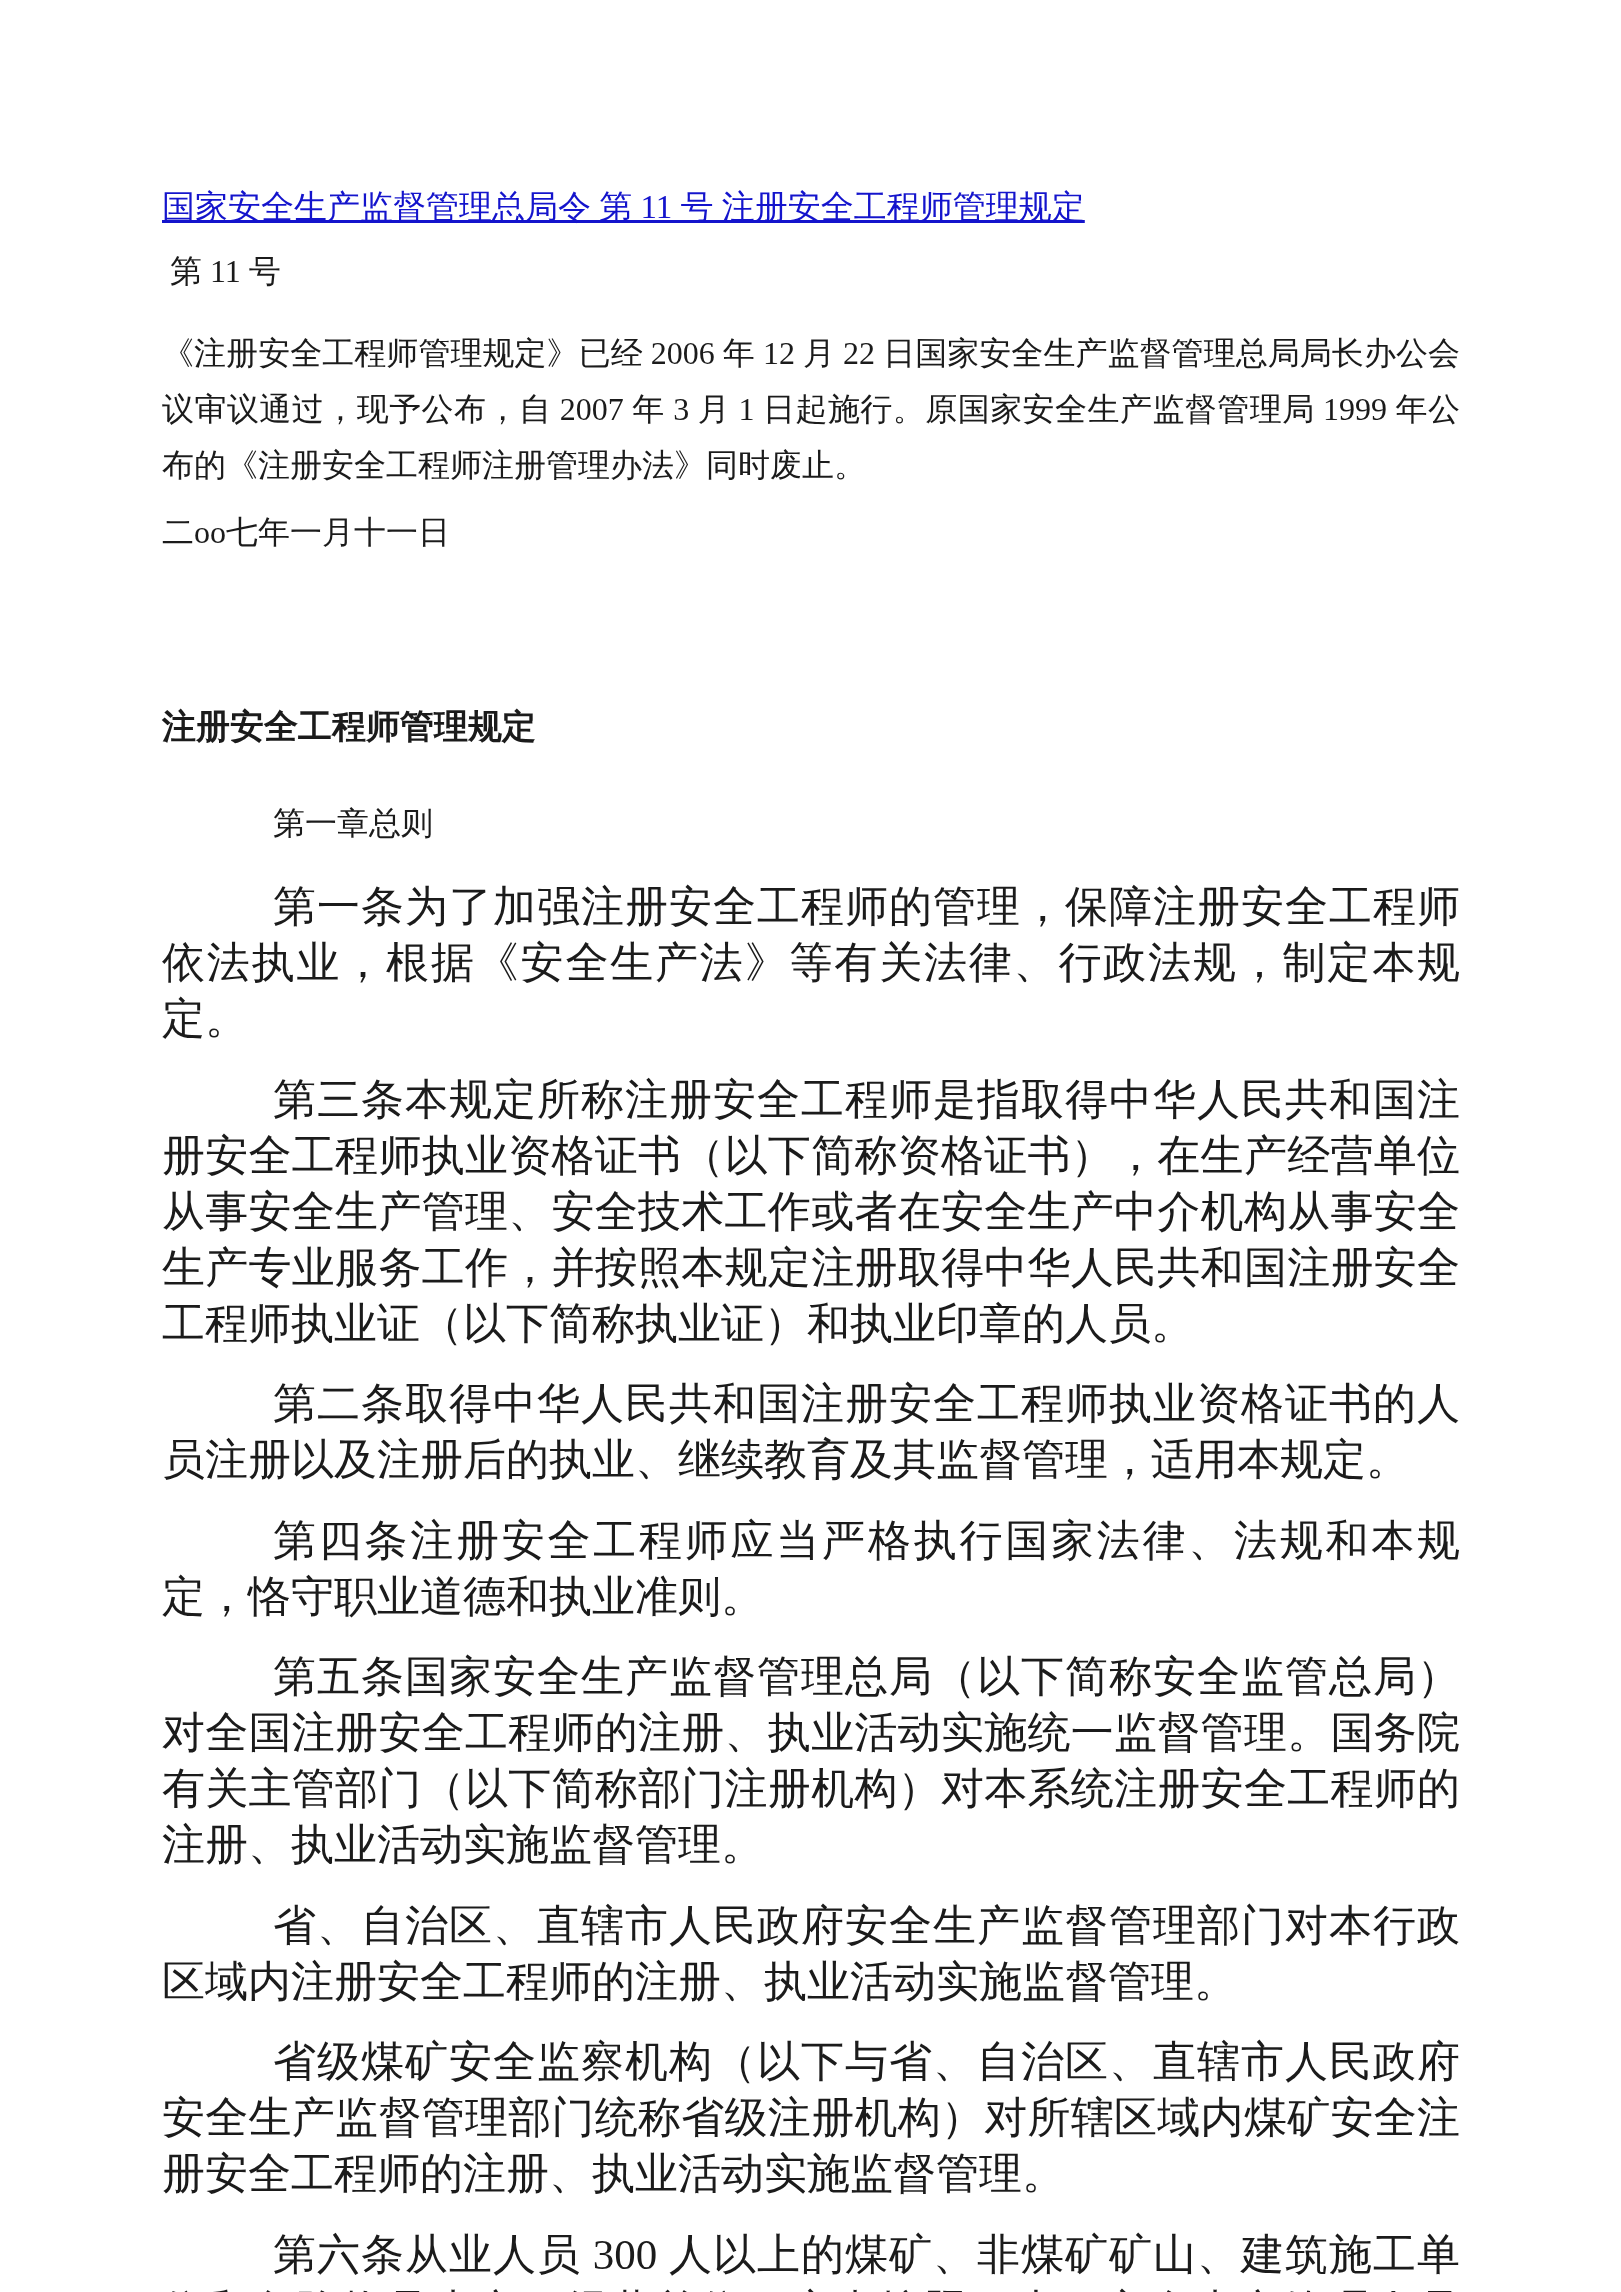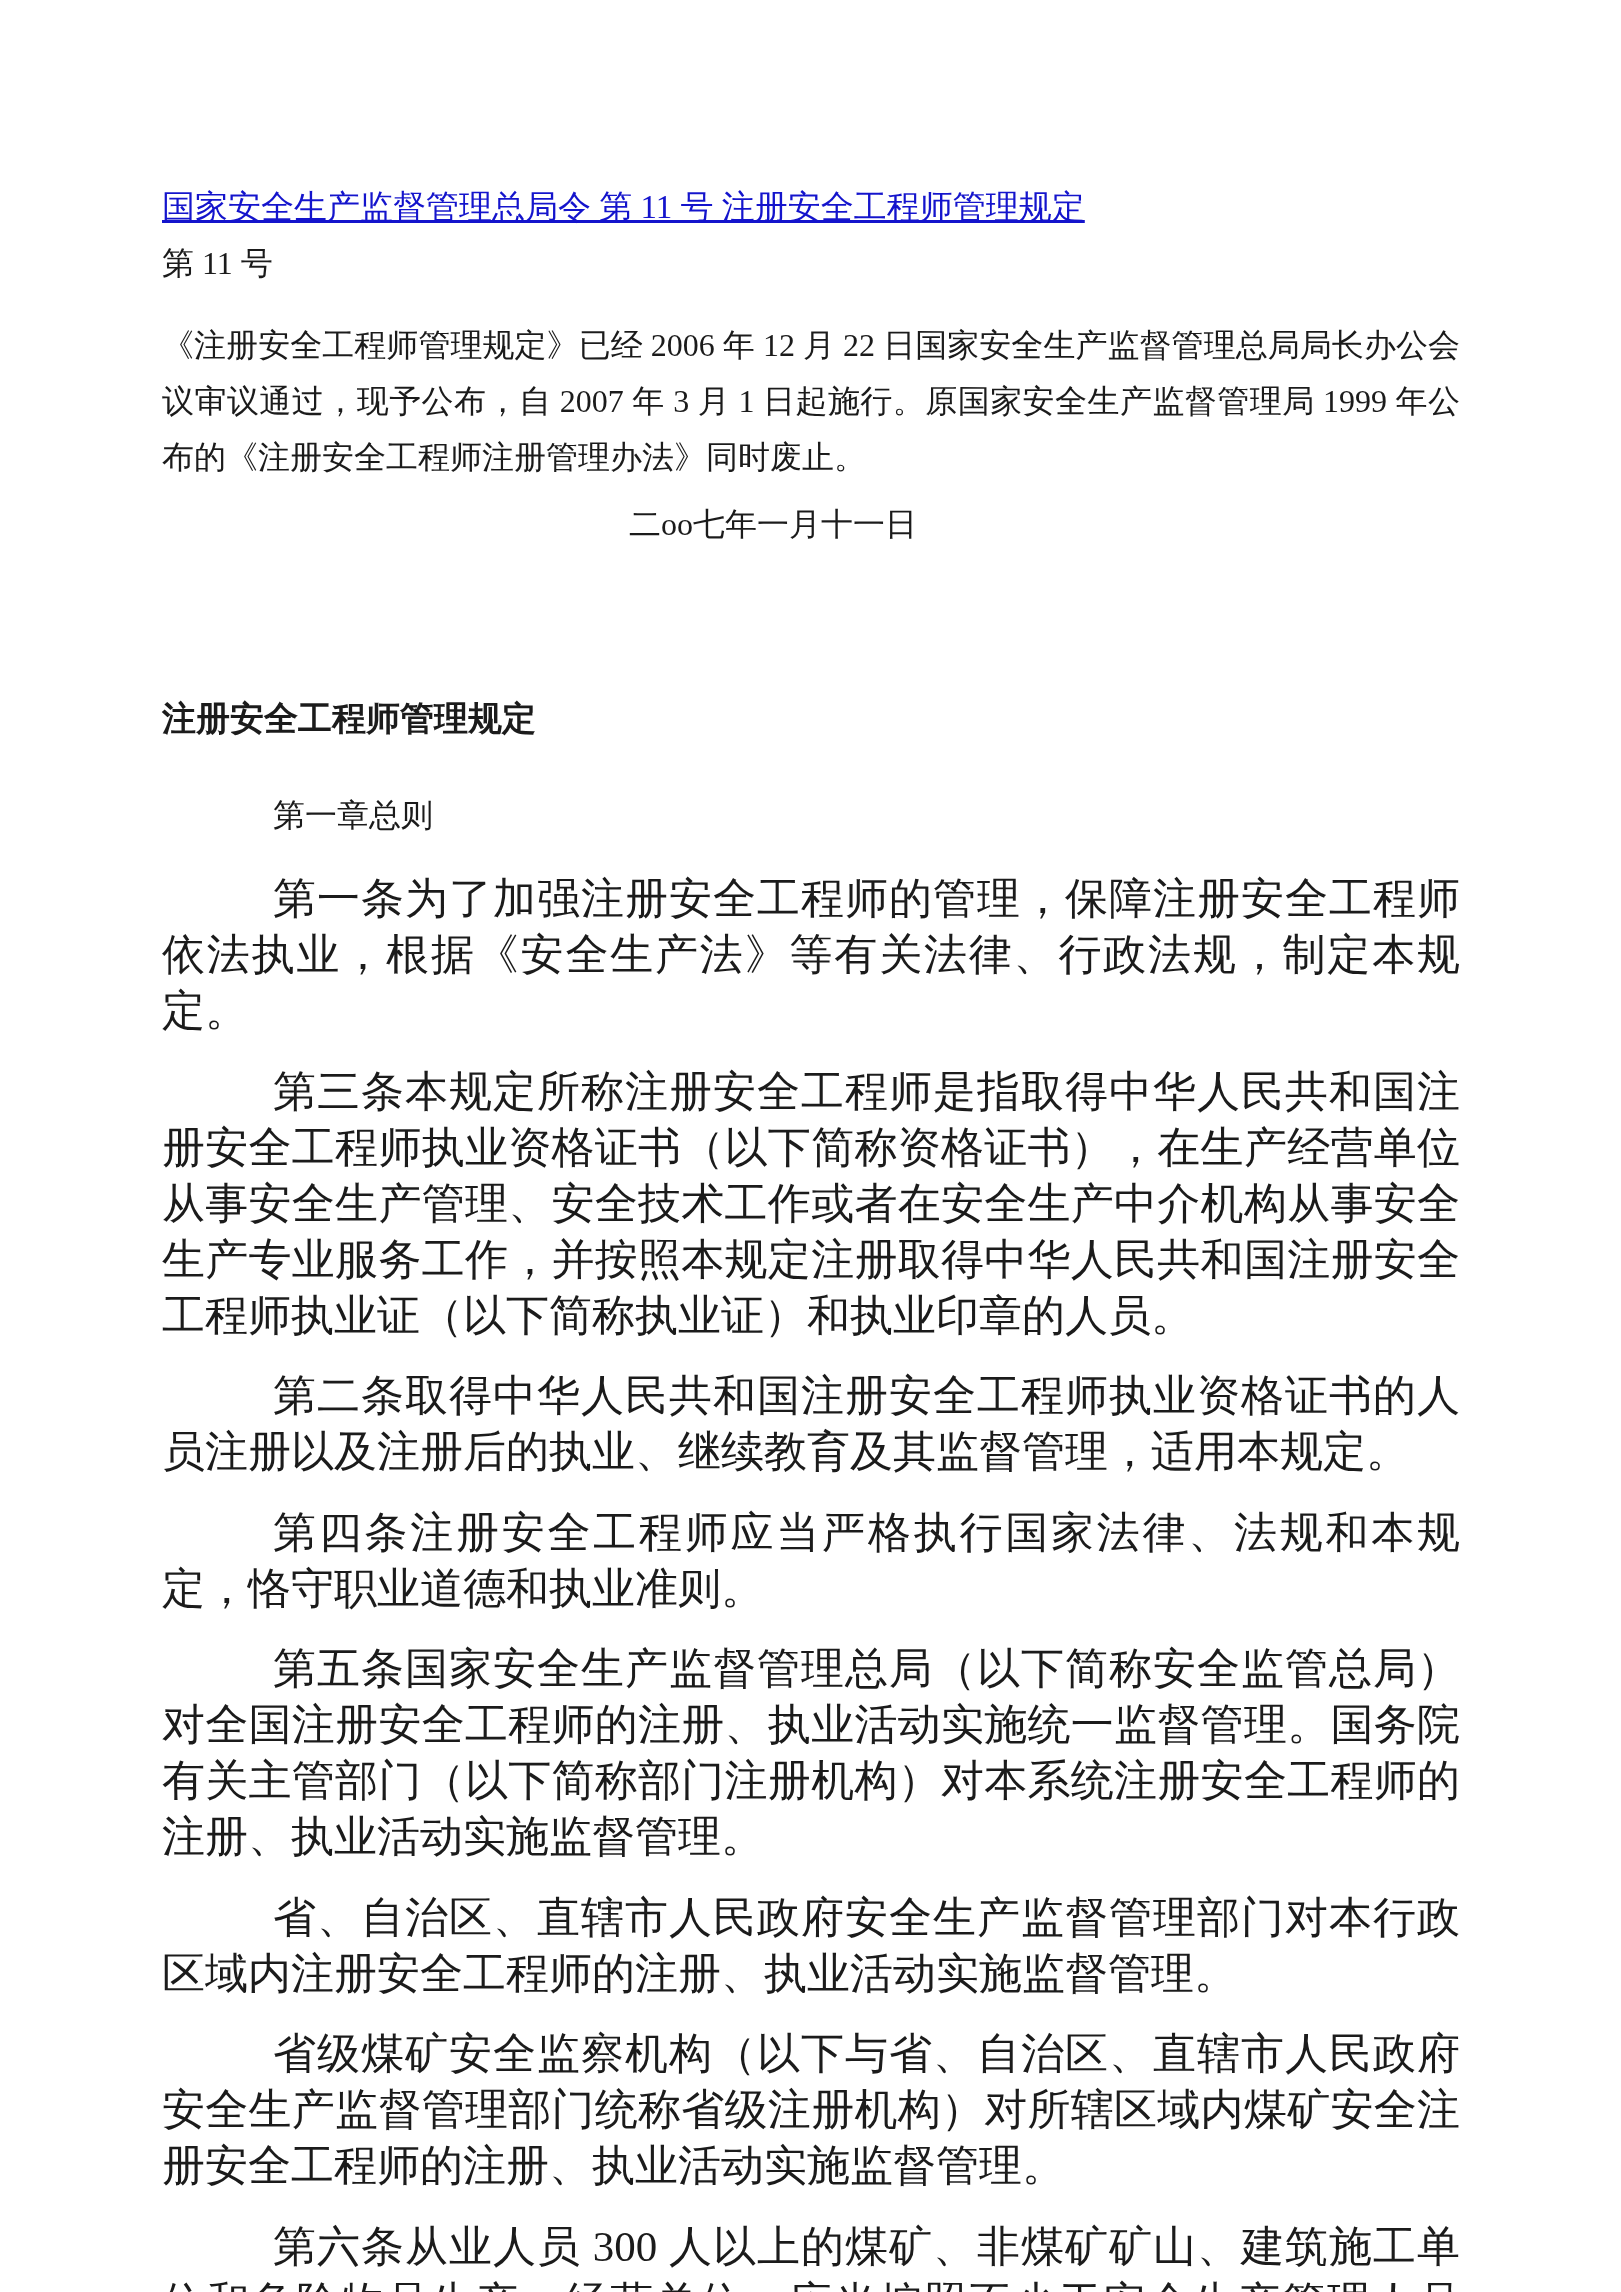--- a/index.html
+++ b/index.html
@@ -30,33 +30,33 @@
     display: inline;
     font-size: 33px;
     line-height: 56px;
     color: var(--link, #1414cc);
     text-decoration: underline;
     cursor: pointer;
   }
   .order-number {
     font-size: 32px;
     line-height: 56px;
-    margin: 0;
+    margin: 8px;
   }
   .preamble {
     font-size: 32px;
     line-height: 56px;
     margin: 25.5px 0 0 0;
     text-align: justify;
   }
   .date-line {
     font-size: 32px;
     line-height: 56px;
     margin: 11.8px 0 0 0;
-    text-align: center;
+    text-align: left;
     padding-right: 76px;
   }
   .doc-title {
     font-size: 34px;
     line-height: 47px;
     font-weight: bold;
     text-align: left;
     margin: 143px 0 0 0;
   }
   .chapter-heading {

